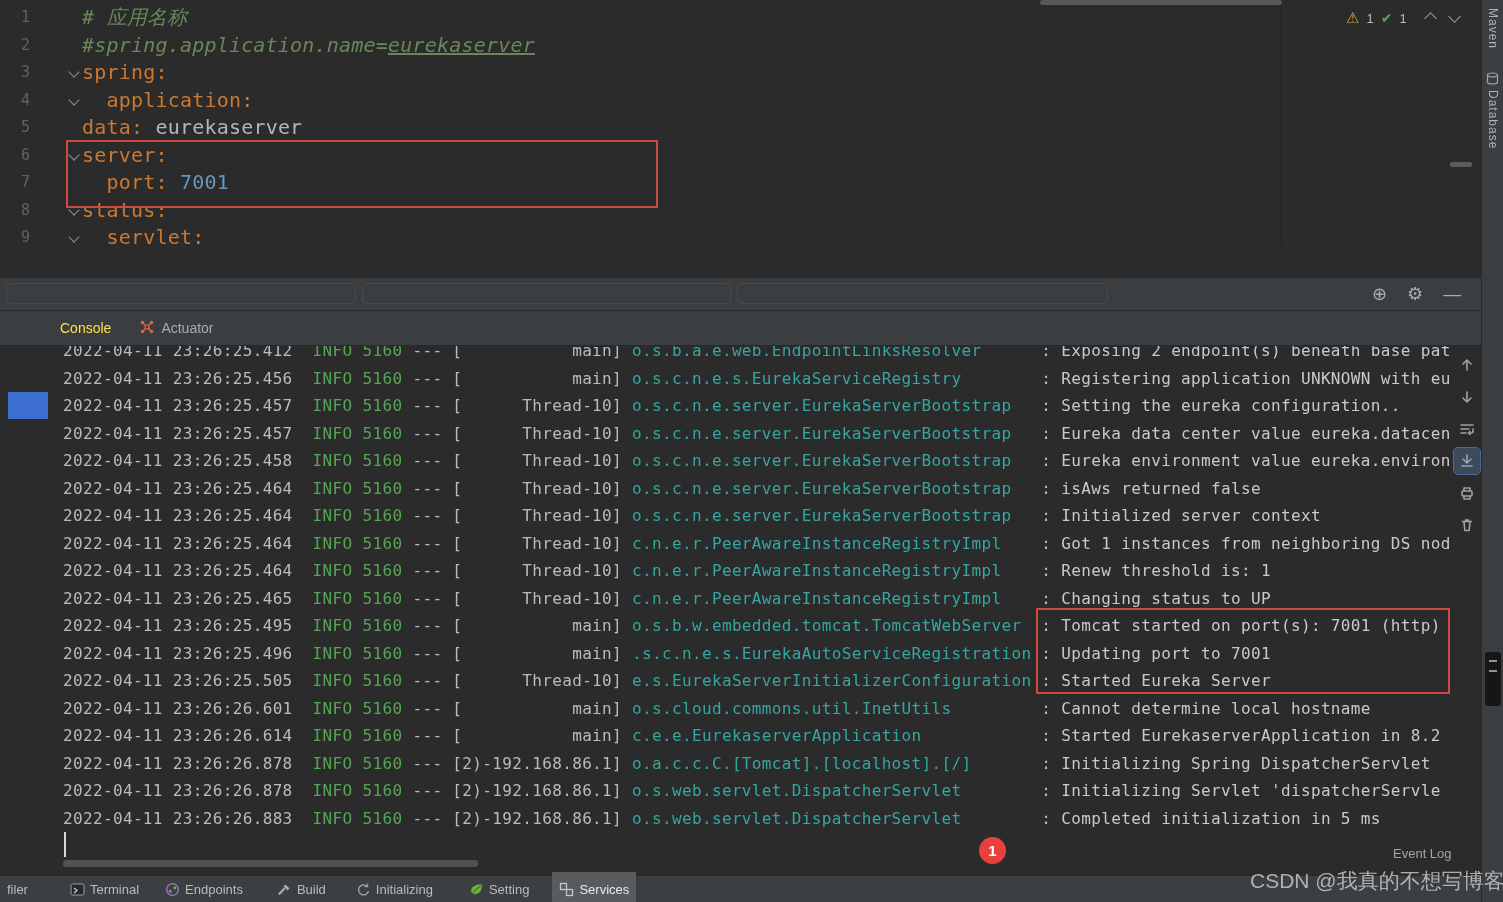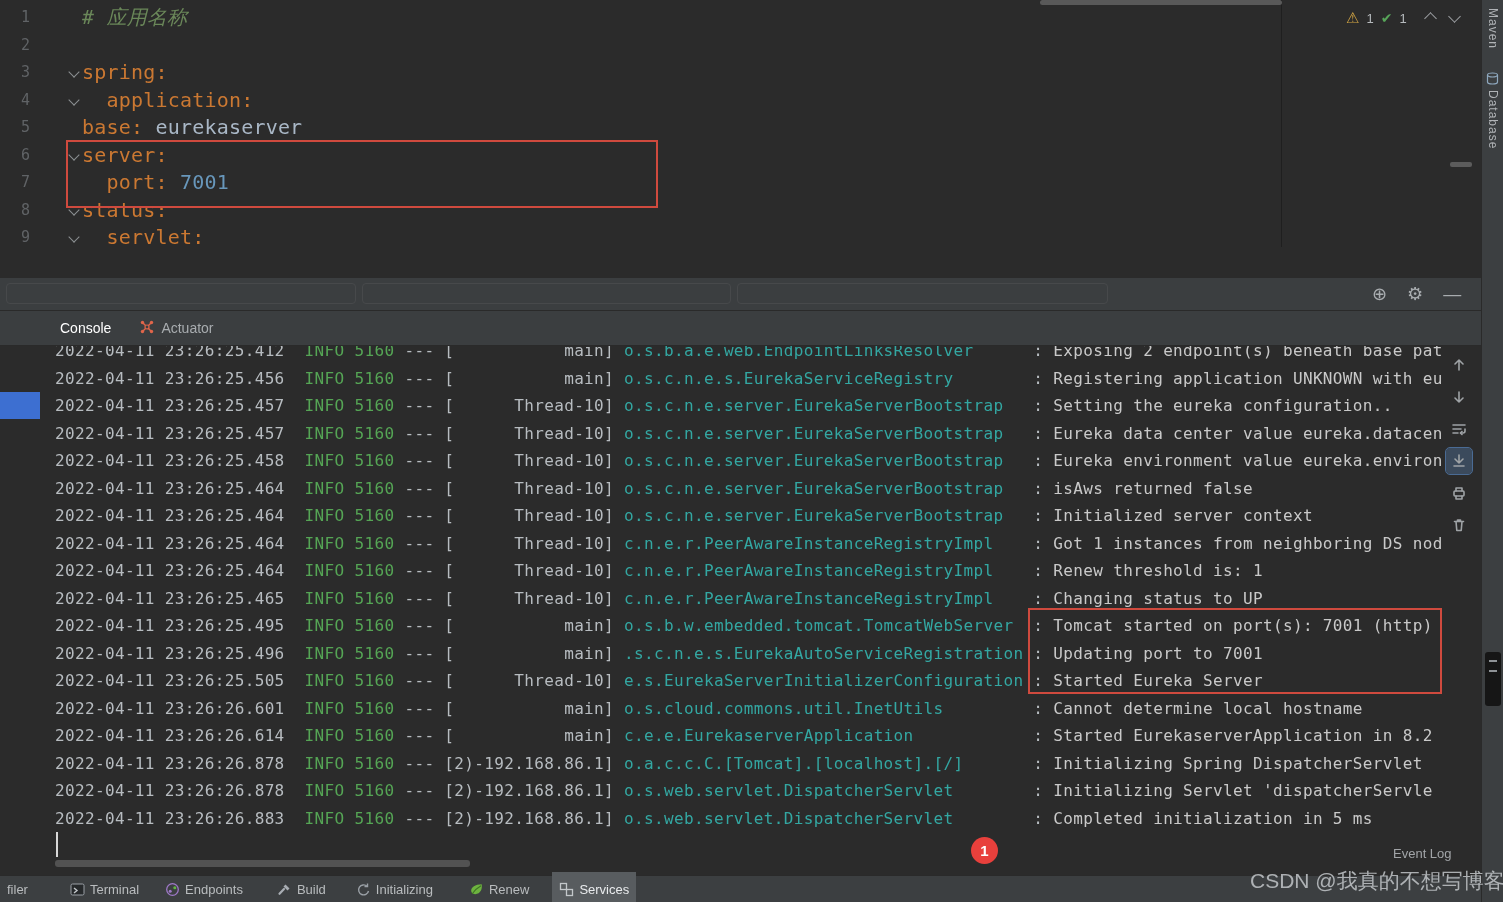--- a/index.html
+++ b/index.html
@@ -46,25 +46,25 @@
   .ed-toolbar{position:absolute;left:0;top:278px;width:1481px;height:33px;background:#3b3e40;
               border-bottom:1px solid #2a2a2a;box-sizing:border-box;}
   .tb-seg{position:absolute;top:5px;height:21px;border:1px solid #47494b;border-radius:4px;box-sizing:border-box;}
   .tb-icons{position:absolute;left:1372px;top:3px;display:flex;gap:20px;color:#a8acaf;font-size:18px;line-height:26px;}
   .tb-icons span{cursor:default;}
 
   
   .tabbar{position:absolute;left:0;top:311px;width:1481px;height:35px;background:#3b3e40;
           display:flex;align-items:center;border-bottom:1px solid #2a2a2a;box-sizing:border-box;}
   .tab{display:flex;align-items:center;gap:6px;padding:0 14px;height:100%;font-size:14px;color:#a8acaf;}
-  .tab.active{color:#ffffff;align-items:center;}
+  .tab.active{color:#fde047;align-items:center;}
   .tab:first-child{margin-left:46px;}
 
   
-  .console{position:absolute;left:0;top:346px;width:1481px;height:529px;background:#2b2b2b;overflow:hidden;}
+  .console{position:absolute;left:8px;top:346px;width:1481px;height:529px;background:#2b2b2b;overflow:hidden;}
   .log-rows{position:absolute;left:0;top:-9px;right:0;}
   .log-row{position:absolute;left:0;height:27.5px;white-space:pre;padding-left:55px;
            font-family:"DejaVu Sans Mono","Liberation Mono",monospace;font-size:16px;
            letter-spacing:.35px;line-height:27.5px;}
   .lg-time,.lg-sep,.lg-thr{color:#b7bcc0;}
   .lg-lvl,.lg-pid{color:var(--info_green,#55a555);}
   .lg-log{color:var(--logger_teal,#33a7a2);}
   .lg-msg{color:#c9c9c9;}
   .blue-gutter{position:absolute;left:0;top:46px;width:40px;height:27px;background:var(--selection_blue,#3d6fd1);}
   .con-redbox{position:absolute;left:1028px;top:262px;width:414px;height:86px;
@@ -108,34 +108,35 @@
 <div class="ide">
 
   <div class="editor mono">
     <div id="ed-lines">
         <div class="ed-row" style="top: 4px;">
           <span class="ed-num">1</span>
           <span class="ed-code"><span class="seg-comment"># 应用名称</span></span>
         </div>
         <div class="ed-row" style="top: 31.5px;">
           <span class="ed-num">2</span>
+          <span class="ed-code"><span class="seg-comment">#spring.application.name=</span><span class="seg-comment-link">eurekaserver</span></span>
         </div>
         <div class="ed-row" style="top: 59px;">
           <span class="ed-num">3</span>
           <span class="ed-fold"></span>
           <span class="ed-code"><span class="seg-key">spring:</span></span>
         </div>
         <div class="ed-row" style="top: 86.5px;">
           <span class="ed-num">4</span>
           <span class="ed-fold"></span>
           <span class="ed-code"><span class="seg-plain">  </span><span class="seg-key">application:</span></span>
         </div>
         <div class="ed-row" style="top: 114px;">
           <span class="ed-num">5</span>
-          <span class="ed-code"><span class="seg-key">base:</span><span class="seg-plain"> </span><span class="seg-value">eurekaserver</span></span>
+          <span class="ed-code"><span class="seg-key">data:</span><span class="seg-plain"> </span><span class="seg-value">eurekaserver</span></span>
         </div>
         <div class="ed-row" style="top: 141.5px;">
           <span class="ed-num">6</span>
           <span class="ed-fold"></span>
           <span class="ed-code"><span class="seg-key">server:</span></span>
         </div>
         <div class="ed-row" style="top: 169px;">
           <span class="ed-num">7</span>
           <span class="ed-code"><span class="seg-plain">  </span><span class="seg-key">port:</span><span class="seg-plain"> </span><span class="seg-number">7001</span></span>
         </div>
@@ -315,21 +316,21 @@
       </span>
       <span>Initializing</span>
     </div>
     <div class="sb-item" style="margin-left:22px;">
       <span>
         <svg width="15" height="15" viewBox="0 0 16 16">
             <path d="M13.5 2.5c1 4.5-1 10.5-7 10.5-2.6 0-4.2-1.6-4.2-3.6C2.3 5.8 6.5 2.7 13.5 2.5z" fill="#6db33f"></path>
             <path d="M3.5 12.5C6 8.5 9 6.2 12.8 4" stroke="#3e7223" fill="none" stroke-width="1.1"></path>
           </svg>
       </span>
-      <span>Renew</span>
+      <span>Setting</span>
     </div>
     <div class="sb-item selected" style="margin-left:16px;">
       <span>
         <svg width="15" height="15">
             <rect x="1.5" y="1.5" width="6" height="6" fill="none" stroke="#c3c7ca" stroke-width="1.3"></rect>
             <rect x="7.5" y="7.5" width="6" height="6" fill="none" stroke="#c3c7ca" stroke-width="1.3"></rect>
           </svg>
       </span>
       <span>Services</span>
     </div>

